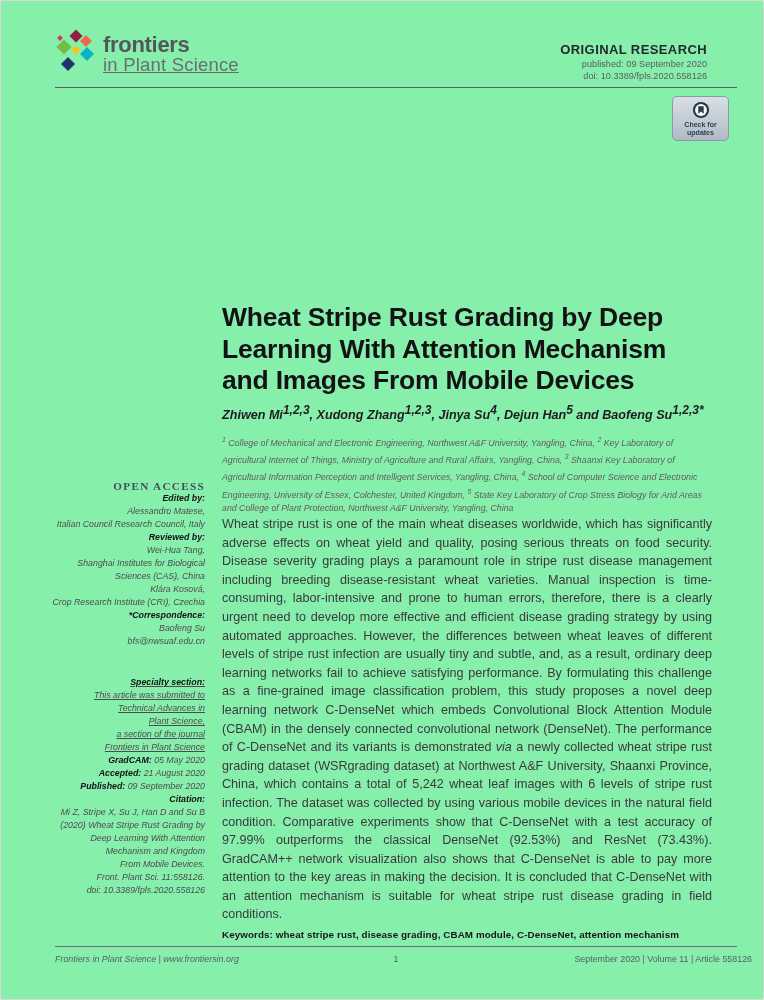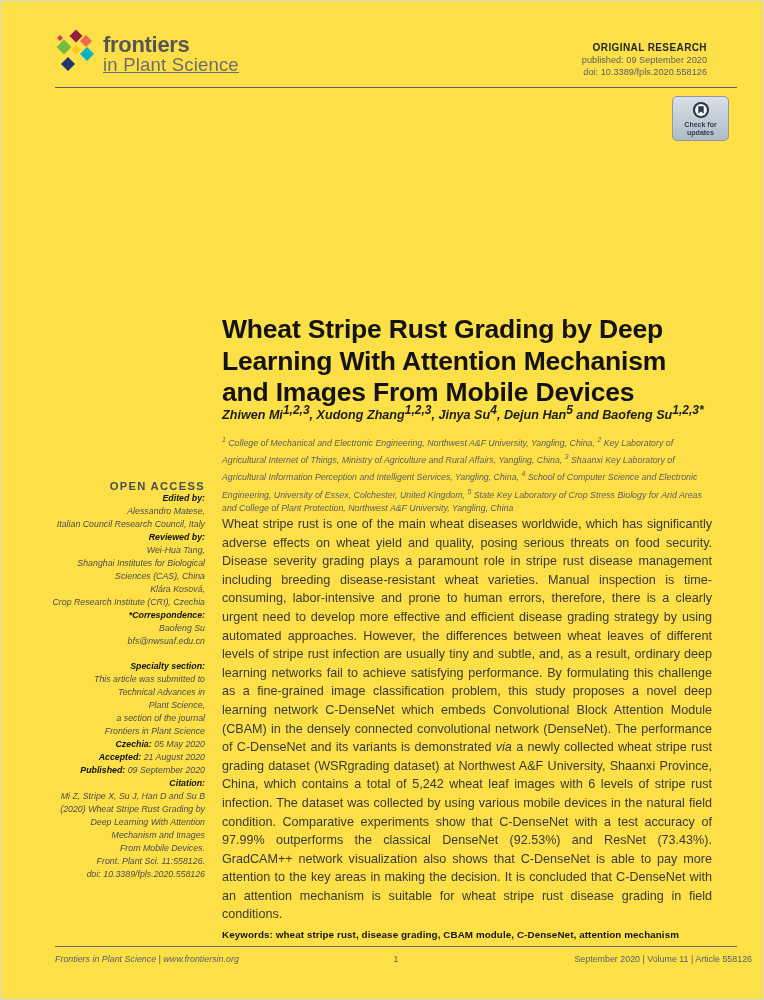--- a/index.html
+++ b/index.html
@@ -1,65 +1,65 @@
 <!DOCTYPE html>
 <html><head>
 <meta charset="utf-8">
 <style>
   * { margin:0; padding:0; box-sizing:border-box; }
   html,body { background:#ffffff; }
   body { font-family:"Liberation Sans", sans-serif; }
   .page {
-    position:relative; width:764px; height:1000px; background:#fde047;
+    position:relative; width:764px; height:1000px; background:#86efac;
     overflow:hidden; box-shadow:0 0 0 1px #d9d9d9 inset;
   }
 
   
   .logo { position:absolute; left:55px; top:27px; display:flex; align-items:flex-start; }
   .logo-cubes { margin-right:6px; }
   .logo-text { padding-top:8px; }
   .logo-title { font-size:22px; font-weight:bold; color:#55565a; letter-spacing:-0.3px; line-height:20px; }
   .logo-sub   { font-size:18.5px; color:#6c6d71; line-height:20px; letter-spacing:0.2px;text-decoration:underline; }
 
   .header-meta { position:absolute; right:57px; top:42px; text-align:right; }
-  .header-meta .type { font-size:10px; font-weight:bold; color:#25282b; letter-spacing:0.4px; }
+  .header-meta .type { font-size:13px; font-weight:bold; color:#25282b; letter-spacing:0.4px; }
   .header-meta .pub, .header-meta .doi { font-size:9.2px; color:#595d61; margin-top:2px; }
 
   .header-rule { position:absolute; left:55px; top:87px; width:682px; height:1px; background:#5c6065; }
 
   .updates-badge {
     position:absolute; left:672px; top:96px; width:57px; height:45px;
     border-radius:5px; border:1px solid #8c99a6;
     background:linear-gradient(180deg,#d9dfe5 0%,#c2ccd5 55%,#aebbc6 100%);
     display:flex; flex-direction:column; align-items:center; justify-content:center;
     cursor:pointer;
   }
   .updates-badge .txt { font-size:7px; line-height:8px; color:#2e3e4d; font-weight:bold; text-align:center; }
   .updates-badge svg { margin-bottom:2px; }
 
   
   .title { position:absolute; left:222px; top:302px; width:492px; font-size:26.5px;
-           font-weight:bold; color:#131313; line-height:31.5px; letter-spacing:-0.2px;margin-top:12px; }
+           font-weight:bold; color:#131313; line-height:31.5px; letter-spacing:-0.2px; }
   .authors { position:absolute; left:222px; top:403px; width:492px;
              font-size:12.6px; font-style:italic; font-weight:bold; color:#1d1d1d; }
   .authors sup { font-size:12px; font-weight:bold; }
   .affiliations { position:absolute; left:222px; top:433px; width:492px;
                   font-size:8.8px; font-style:italic; color:#5e5e5e; line-height:13.3px; text-align:left; }
   .affiliations sup { font-size:6.8px; }
 
   
   .sidebar { position:absolute; left:50px; top:480px; width:155px; text-align:right; }
-  .open-access { font-family:Liberation Sans, sans-serif; font-size:11.2px; color:#454f58;
+  .open-access { font-family:Liberation Serif, serif; font-size:11.2px; color:#454f58;
                  letter-spacing:1.3px; font-weight:bold; }
   .sb-block { font-size:8.8px; font-style:italic; color:#4c4c4c; line-height:13px; }
   .sb-label { font-weight:bold; color:#121212; }
   .sb-line  { color:#4c4c4c; }
   .sb-date .sb-label { display:inline; }
   .sb-date .sb-val { display:inline; color:#4c4c4c; }
-  .sb-gap { margin-top:12px; }
+  .sb-gap { margin-top:28px;text-decoration:underline; }
 
   
   .abstract { position:absolute; left:222px; top:515px; width:490px;
               font-size:12.6px; line-height:18.6px; color:#3a3a3a; text-align:justify; }
   .abstract i { font-style:italic; }
   .keywords { position:absolute; left:222px; top:929px; width:490px;
               font-size:9.8px; font-weight:bold; color:#161616; letter-spacing:0.1px; }
 
   
   .footer-rule { position:absolute; left:55px; top:946px; width:682px; height:1px; background:#6a6e72; }
@@ -146,31 +146,31 @@
     <div class="sb-block sb-gap">
       <div class="sb-label">Specialty section:</div>
       <div class="sb-line">This article was submitted to</div>
       <div class="sb-line">Technical Advances in</div>
       <div class="sb-line">Plant Science,</div>
       <div class="sb-line">a section of the journal</div>
       <div class="sb-line">Frontiers in Plant Science</div>
     </div>
 
     <div class="sb-block">
-      <div class="sb-date"><span class="sb-label">Czechia:</span><span class="sb-val"> 05 May 2020</span></div>
+      <div class="sb-date"><span class="sb-label">GradCAM:</span><span class="sb-val"> 05 May 2020</span></div>
       <div class="sb-date"><span class="sb-label">Accepted:</span><span class="sb-val"> 21 August 2020</span></div>
       <div class="sb-date"><span class="sb-label">Published:</span><span class="sb-val"> 09 September 2020</span></div>
     </div>
 
     <div class="sb-block">
       <div class="sb-label">Citation:</div>
       <div class="sb-line">Mi Z, Stripe X, Su J, Han D and Su B</div>
       <div class="sb-line">(2020) Wheat Stripe Rust Grading by</div>
       <div class="sb-line">Deep Learning With Attention</div>
-      <div class="sb-line">Mechanism and Images</div>
+      <div class="sb-line">Mechanism and Kingdom</div>
       <div class="sb-line">From Mobile Devices.</div>
       <div class="sb-line">Front. Plant Sci. 11:558126.</div>
       <div class="sb-line">doi: 10.3389/fpls.2020.558126</div>
     </div>
   </aside>
 
   <div class="abstract"><span>Wheat stripe rust is one of the main wheat diseases worldwide, which has significantly adverse effects on wheat yield and quality, posing serious threats on food security. Disease severity grading plays a paramount role in stripe rust disease management including breeding disease-resistant wheat varieties. Manual inspection is time-consuming, labor-intensive and prone to human errors, therefore, there is a clearly urgent need to develop more effective and efficient disease grading strategy by using automated approaches. However, the differences between wheat leaves of different levels of stripe rust infection are usually tiny and subtle, and, as a result, ordinary deep learning networks fail to achieve satisfying performance. By formulating this challenge as a fine-grained image classification problem, this study proposes a novel deep learning network C-DenseNet which embeds Convolutional Block Attention Module (CBAM) in the densely connected convolutional network (DenseNet). The performance of C-DenseNet and its variants is demonstrated</span><i> via </i><span>a newly collected wheat stripe rust grading dataset (WSRgrading dataset) at Northwest A&amp;F University, Shaanxi Province, China, which contains a total of 5,242 wheat leaf images with 6 levels of stripe rust infection. The dataset was collected by using various mobile devices in the natural field condition. Comparative experiments show that C-DenseNet with a test accuracy of 97.99% outperforms the classical DenseNet (92.53%) and ResNet (73.43%). GradCAM++ network visualization also shows that C-DenseNet is able to pay more attention to the key areas in making the decision. It is concluded that C-DenseNet with an attention mechanism is suitable for wheat stripe rust disease grading in field conditions.</span></div>
 
   <div class="keywords">Keywords: wheat stripe rust, disease grading, CBAM module, C-DenseNet, attention mechanism</div>
 

